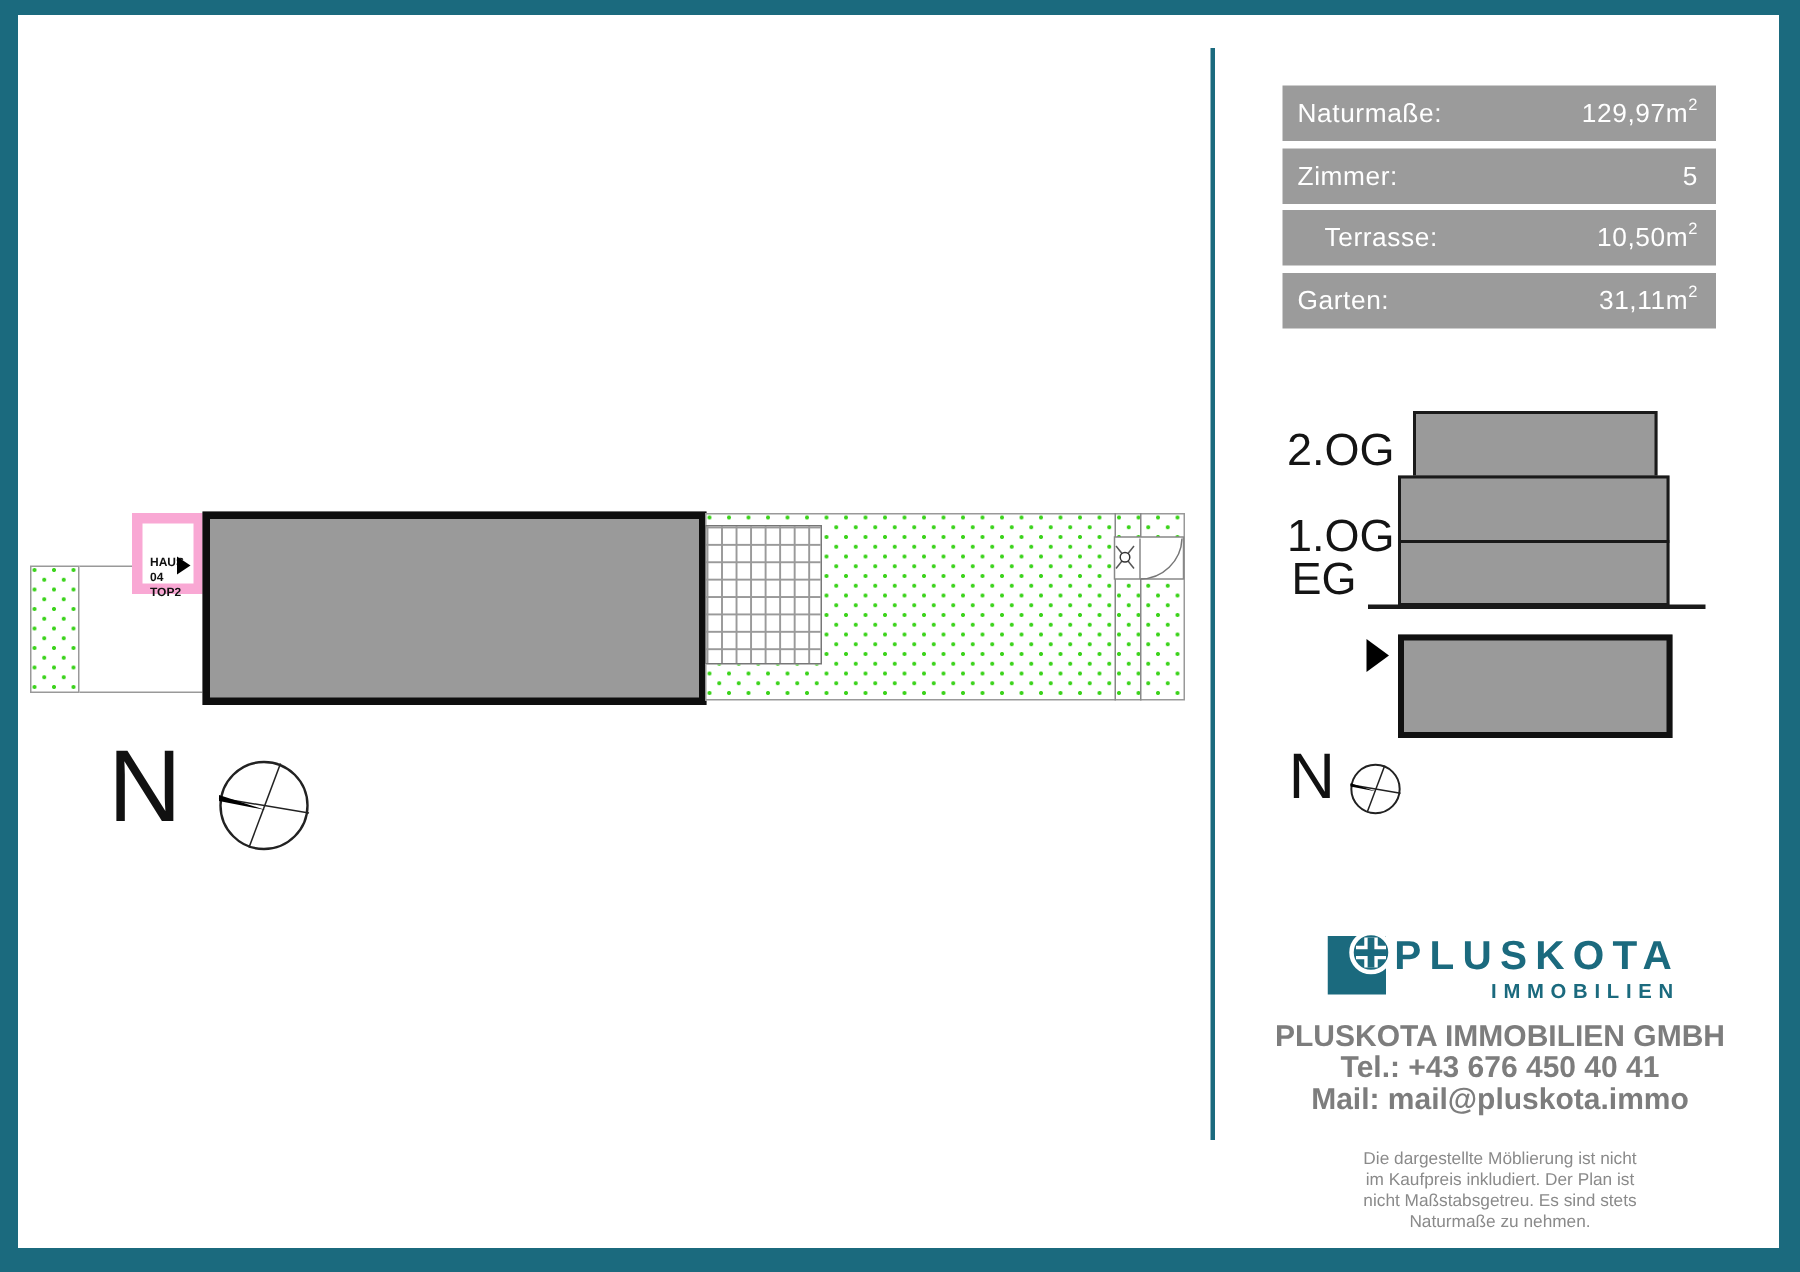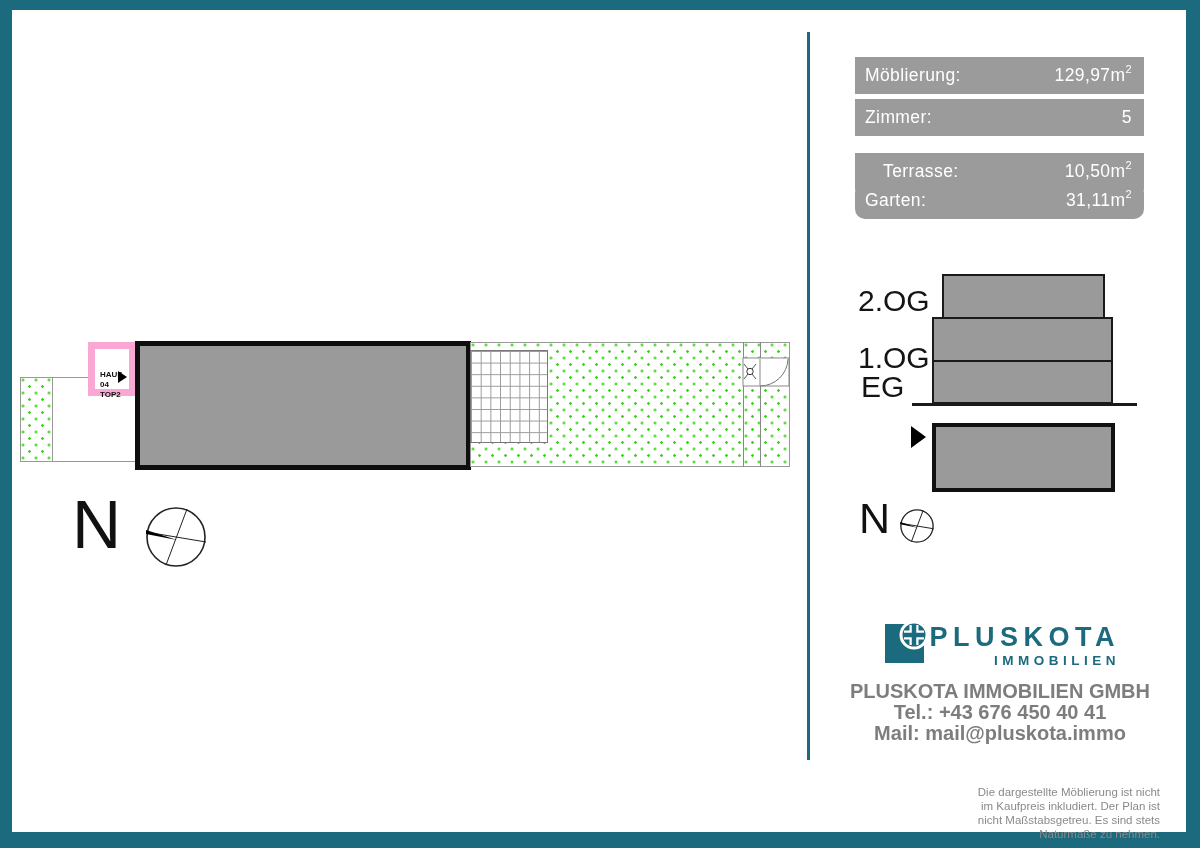--- a/index.html
+++ b/index.html
@@ -71,21 +71,21 @@
   .target-box { position:absolute; left:932px; top:423px; width:183px; height:69px; background:#9a9a9a; border:4px solid #111; box-sizing:border-box; }
   .compass-n-small { position:absolute; left:859px; top:497px; font-size:43px; font-weight:500; color:#111; line-height:1; }
   .compass-svg-small { position:absolute; left:897px; top:506px; }
   
   .logo-icon { position:absolute; left:885px; top:619px; }
   .brand-name { position:absolute; right:80px; top:622px; font-size:27px; font-weight:800; letter-spacing:5.5px; color:#1b6a7e; }
   .brand-sub  { position:absolute; right:80px; top:653px; font-size:13.5px; font-weight:600; letter-spacing:4.5px; color:#1b6a7e;padding-left:48px; }
   
   .contact { position:absolute; left:840px; top:681px; width:320px; text-align:center; color:#7d7d7d; }
   .contact .line { font-size:20px; font-weight:700; line-height:21px; }
-  .disclaimer { position:absolute; left:840px; top:785px; width:320px; text-align:right; color:#8a8a8a; }
+  .disclaimer { position:absolute; left:840px; top:766px; width:320px; text-align:center; color:#8a8a8a; }
   .disclaimer .dline { font-size:11.5px; line-height:14px; }
 </style>
 </head>
 <body>
 
 <div class="page">
 
   <div class="bar bar-top"></div>
   <div class="bar bar-left"></div>
   <div class="bar bar-right"></div>
@@ -120,32 +120,32 @@
 
   <div class="compass-n-big">N</div>
   <svg class="compass-svg-big" width="72" height="72" viewBox="0 0 72 72">
     <circle cx="36" cy="36" r="29" fill="none" stroke="#222" stroke-width="1.6"></circle>
     <line x1="6" y1="31" x2="66" y2="41" stroke="#222" stroke-width="1"></line>
     <line x1="47" y1="8" x2="26" y2="64" stroke="#222" stroke-width="1"></line>
     <polygon points="37,39 6,29 6,33" fill="#000"></polygon>
   </svg>
 
   <div class="stat-row" style="top:57px;">
-    <span>Möblierung:</span>
+    <span>Naturmaße:</span>
     <span><span>129,97m</span><sup>2</sup></span>
   </div>
   <div class="stat-row" style="top:99px;align-items:center;">
     <span>Zimmer:</span>
     <span><span>5</span><sup></sup></span>
   </div>
-  <div class="stat-row" style="top:153px;padding-left:28px;">
+  <div class="stat-row" style="top:140px;padding-left:28px;">
     <span>Terrasse:</span>
     <span><span>10,50m</span><sup>2</sup></span>
   </div>
-  <div class="stat-row" style="top:182px;border-radius:10px;">
+  <div class="stat-row" style="top:182px;">
     <span>Garten:</span>
     <span><span>31,11m</span><sup>2</sup></span>
   </div>
 
   <div class="floor-label" style="left:858px; top:286px;">2.OG</div>
   <div class="floor-label" style="left:858px; top:343px;">1.OG</div>
   <div class="floor-label" style="left:861px; top:372px;">EG</div>
   <div class="elev-box" style="left:942px; top:274px; width:163px; height:45px;"></div>
   <div class="elev-box" style="left:932px; top:317px; width:181px; height:45px;"></div>
   <div class="elev-box" style="left:932px; top:360px; width:181px; height:44px;"></div>

